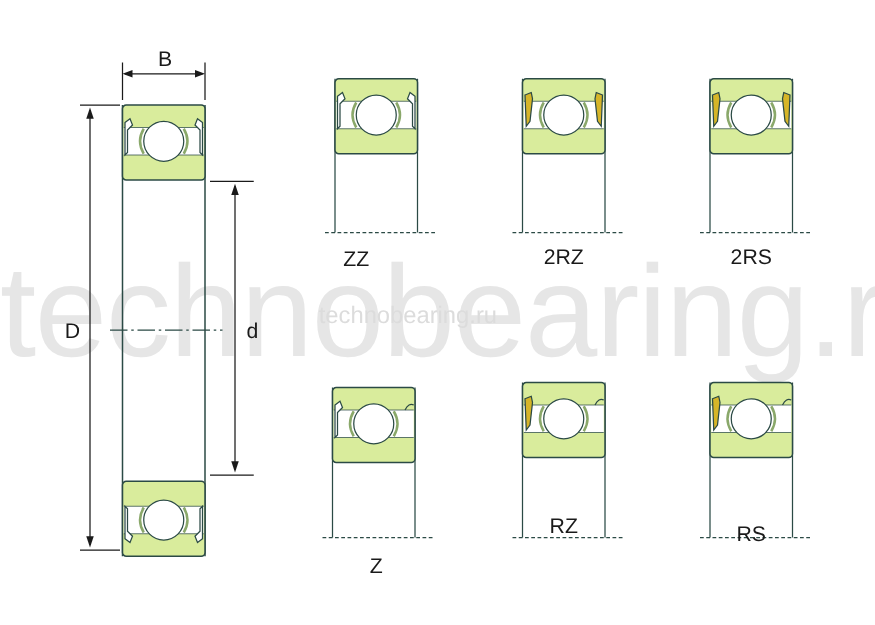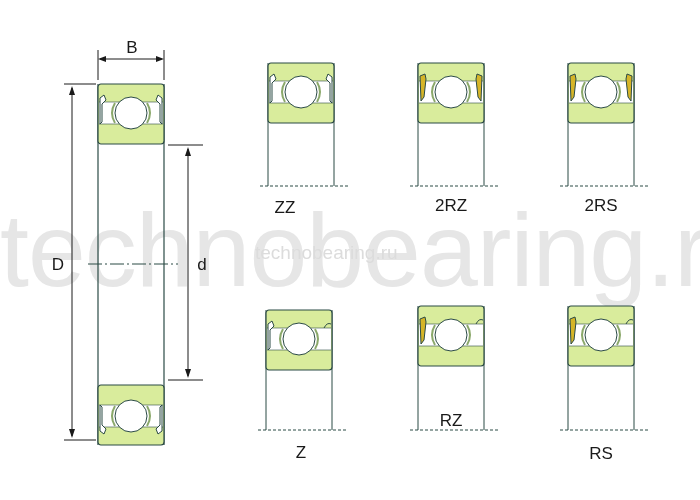--- a/index.html
+++ b/index.html
@@ -145,13 +145,13 @@
 
 <div class="lbl" style="left:122px; top:38px; width:20px;">B</div>
 <div class="lbl" style="left:48px; top:255px; width:20px;">D</div>
 <div class="lbl" style="left:192px; top:255px; width:20px;">d</div>
 
 <div class="lbl" style="left:255px; top:198px; width:60px;">ZZ</div>
 <div class="lbl" style="left:421px; top:196px; width:60px;">2RZ</div>
 <div class="lbl" style="left:571px; top:196px; width:60px;">2RS</div>
 <div class="lbl" style="left:271px; top:443px; width:60px;">Z</div>
 <div class="lbl" style="left:421px; top:411px; width:60px;">RZ</div>
-<div class="lbl" style="left:571px; top:444px; width:60px;">RS</div>
+<div class="lbl" style="left:571px; top:418px; width:60px;">RS</div>
 
 </body></html>

